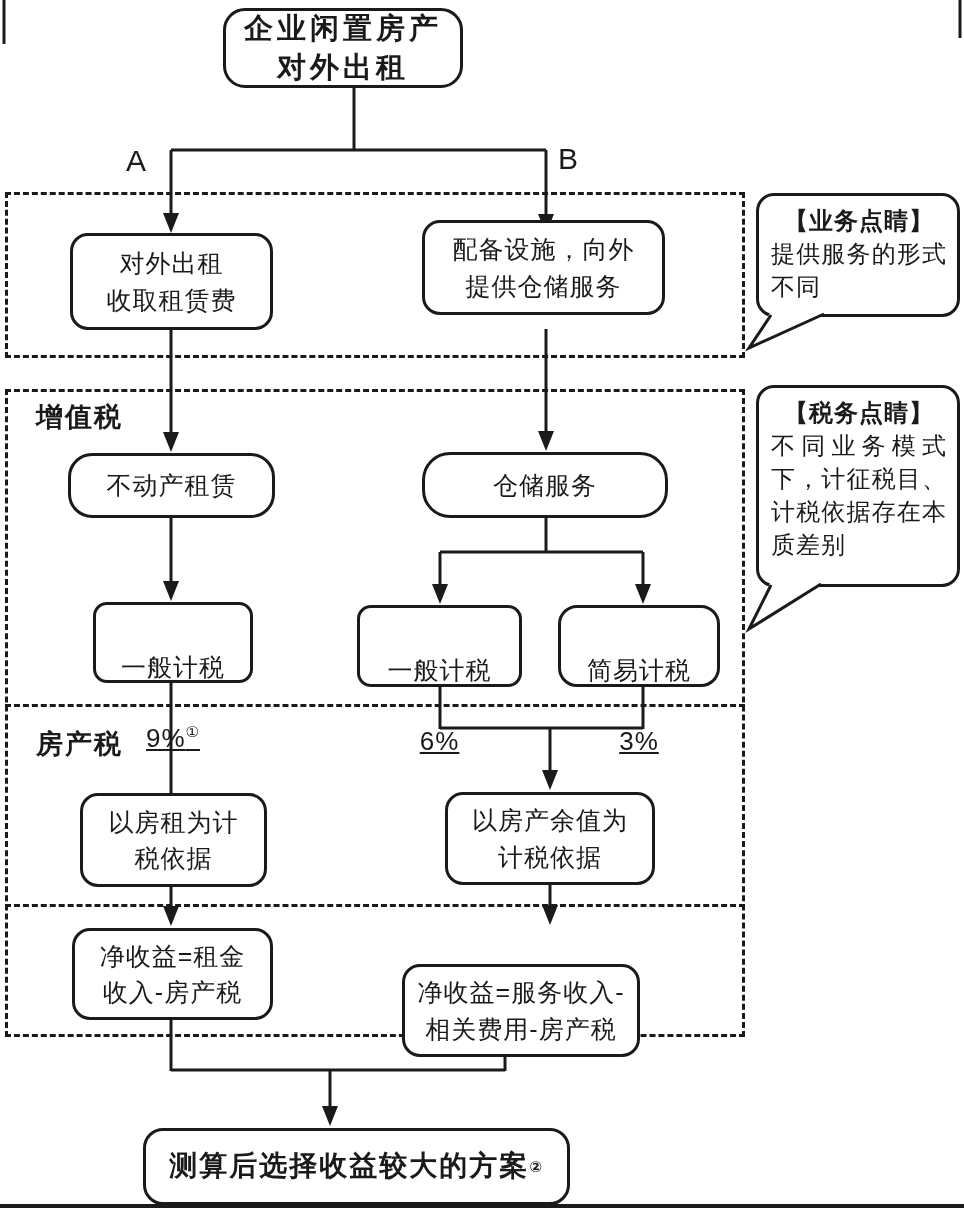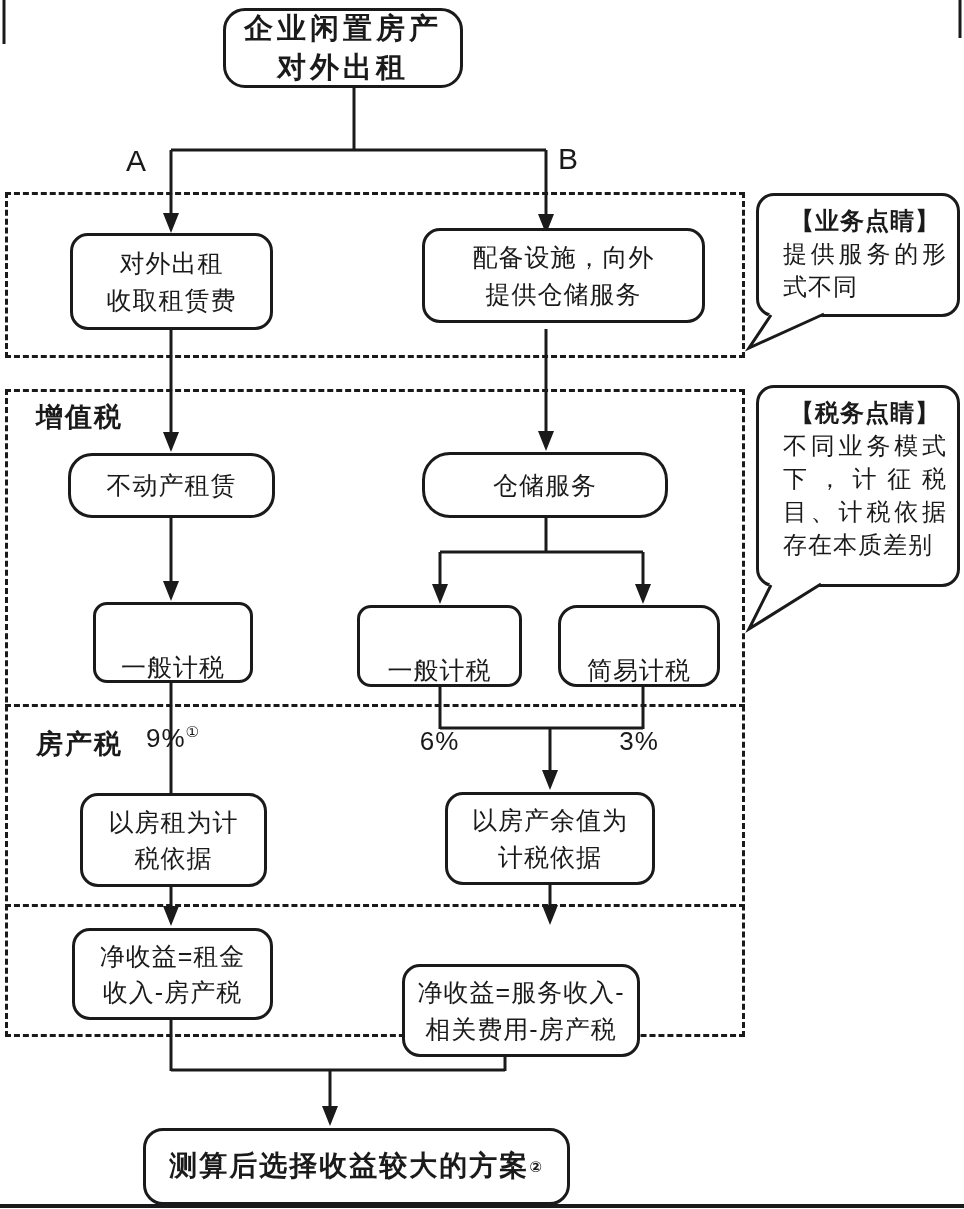--- a/index.html
+++ b/index.html
@@ -19,25 +19,25 @@
   }
   .box{
     position:absolute;box-sizing:border-box;border:3px solid #1a1a1a;border-radius:18px;
     background:#fff;display:flex;align-items:center;justify-content:center;
     text-align:center;white-space:pre-line;font-size:25px;line-height:1.45;
     z-index:2;letter-spacing:1px;
   }
   .bold{font-weight:bold;}
   .branch-label{position:absolute;font-size:30px;z-index:2;}
   .section-label{position:absolute;font-size:27px;font-weight:bold;z-index:2;letter-spacing:2px;}
-  .rate-line{font-size:26px;line-height:1.3;}
+  .rate-line{font-size:26px;line-height:1.3;text-decoration:underline;}
   sup.note{font-size:15px;vertical-align:super;line-height:0;}
   .callout{
     position:absolute;box-sizing:border-box;border:3px solid #1a1a1a;border-radius:18px;
-    background:#fff;z-index:3;padding:8px 10px 6px 24px;font-size:24px;line-height:1.38;
+    background:#fff;z-index:3;padding:8px 10px 6px 12px;font-size:24px;line-height:1.38;
   }
   .callout .c-title{text-align:center;font-weight:bold;letter-spacing:1px;}
   .callout .c-body{text-align:justify;text-align-last:left;letter-spacing:1px;}
 </style>
 </head>
 <body>
 
 <div id="canvas">
 
   <div class="dashed-region" style="left:5px;top:192px;width:740px;height:166px;"></div>
@@ -91,21 +91,21 @@
   </svg>
 
   <div class="branch-label" style="left:126px;top:144px;">A</div>
   <div class="branch-label" style="left:558px;top:142px;">B</div>
 
   <div class="box bold" style="left:223px;top:8px;width:240px;height:80px;border-radius:22px;font-size:29px;letter-spacing:4px;line-height:1.35;">企业闲置房产
 对外出租</div>
 
   <div class="box" style="left:70px;top:233px;width:203px;height:97px;">对外出租
 收取租赁费</div>
-  <div class="box" style="left:422px;top:228px;width:283px;height:95px;">配备设施，向外
+  <div class="box" style="left:422px;top:220px;width:243px;height:95px;">配备设施，向外
 提供仓储服务</div>
 
   <div class="callout" style="left:756px;top:193px;width:204px;height:124px;">
     <div class="c-title">【业务点睛】</div>
     <div class="c-body">提供服务的形式不同</div>
   </div>
 
   <div class="callout" style="left:756px;top:385px;width:204px;height:202px;">
     <div class="c-title">【税务点睛】</div>
     <div class="c-body">不同业务模式下，计征税目、计税依据存在本质差别</div>

